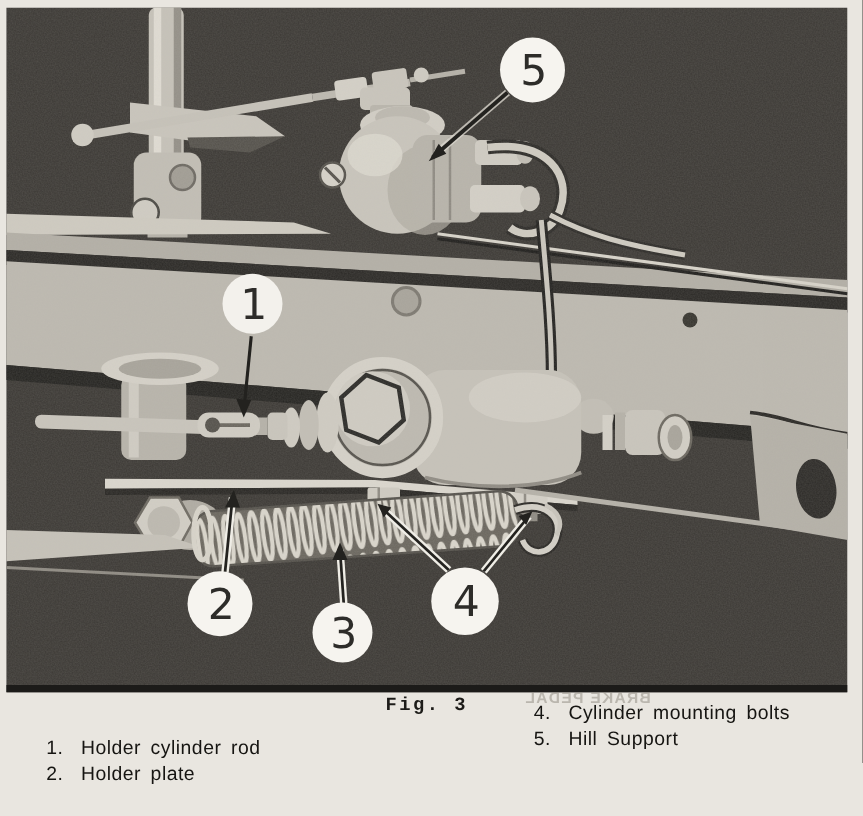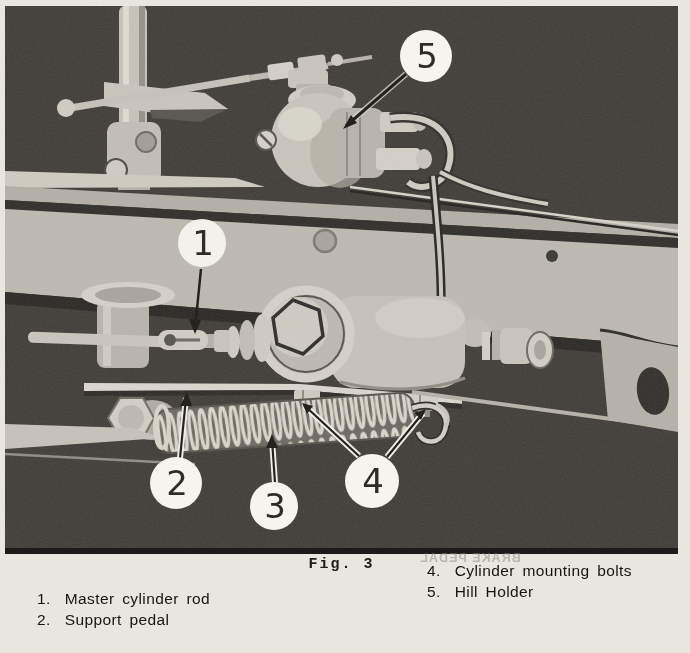--- a/index.html
+++ b/index.html
@@ -266,32 +266,32 @@
     <rect x="5" y="548" width="673" height="6" fill="#1c1b19"></rect>
   </svg>
 
   <div class="bleed">BRAKE PEDAL</div>
 
   <div class="caption">Fig. 3</div>
 
   <div class="legend legend-left">
     <div class="legend-item">
       <span class="num">1.</span>
-      <span class="lbl">Master cylinder rod</span>
+      <span class="lbl">Holder cylinder rod</span>
     </div>
     <div class="legend-item">
       <span class="num">2.</span>
-      <span class="lbl">Support pedal</span>
+      <span class="lbl">Holder plate</span>
     </div>
   </div>
 
   <div class="legend legend-right">
     <div class="legend-item">
       <span class="num">4.</span>
       <span class="lbl">Cylinder mounting bolts</span>
     </div>
     <div class="legend-item">
       <span class="num">5.</span>
-      <span class="lbl">Hill Holder</span>
+      <span class="lbl">Hill Support</span>
     </div>
   </div>
 
 </div>
 
 </body></html>

